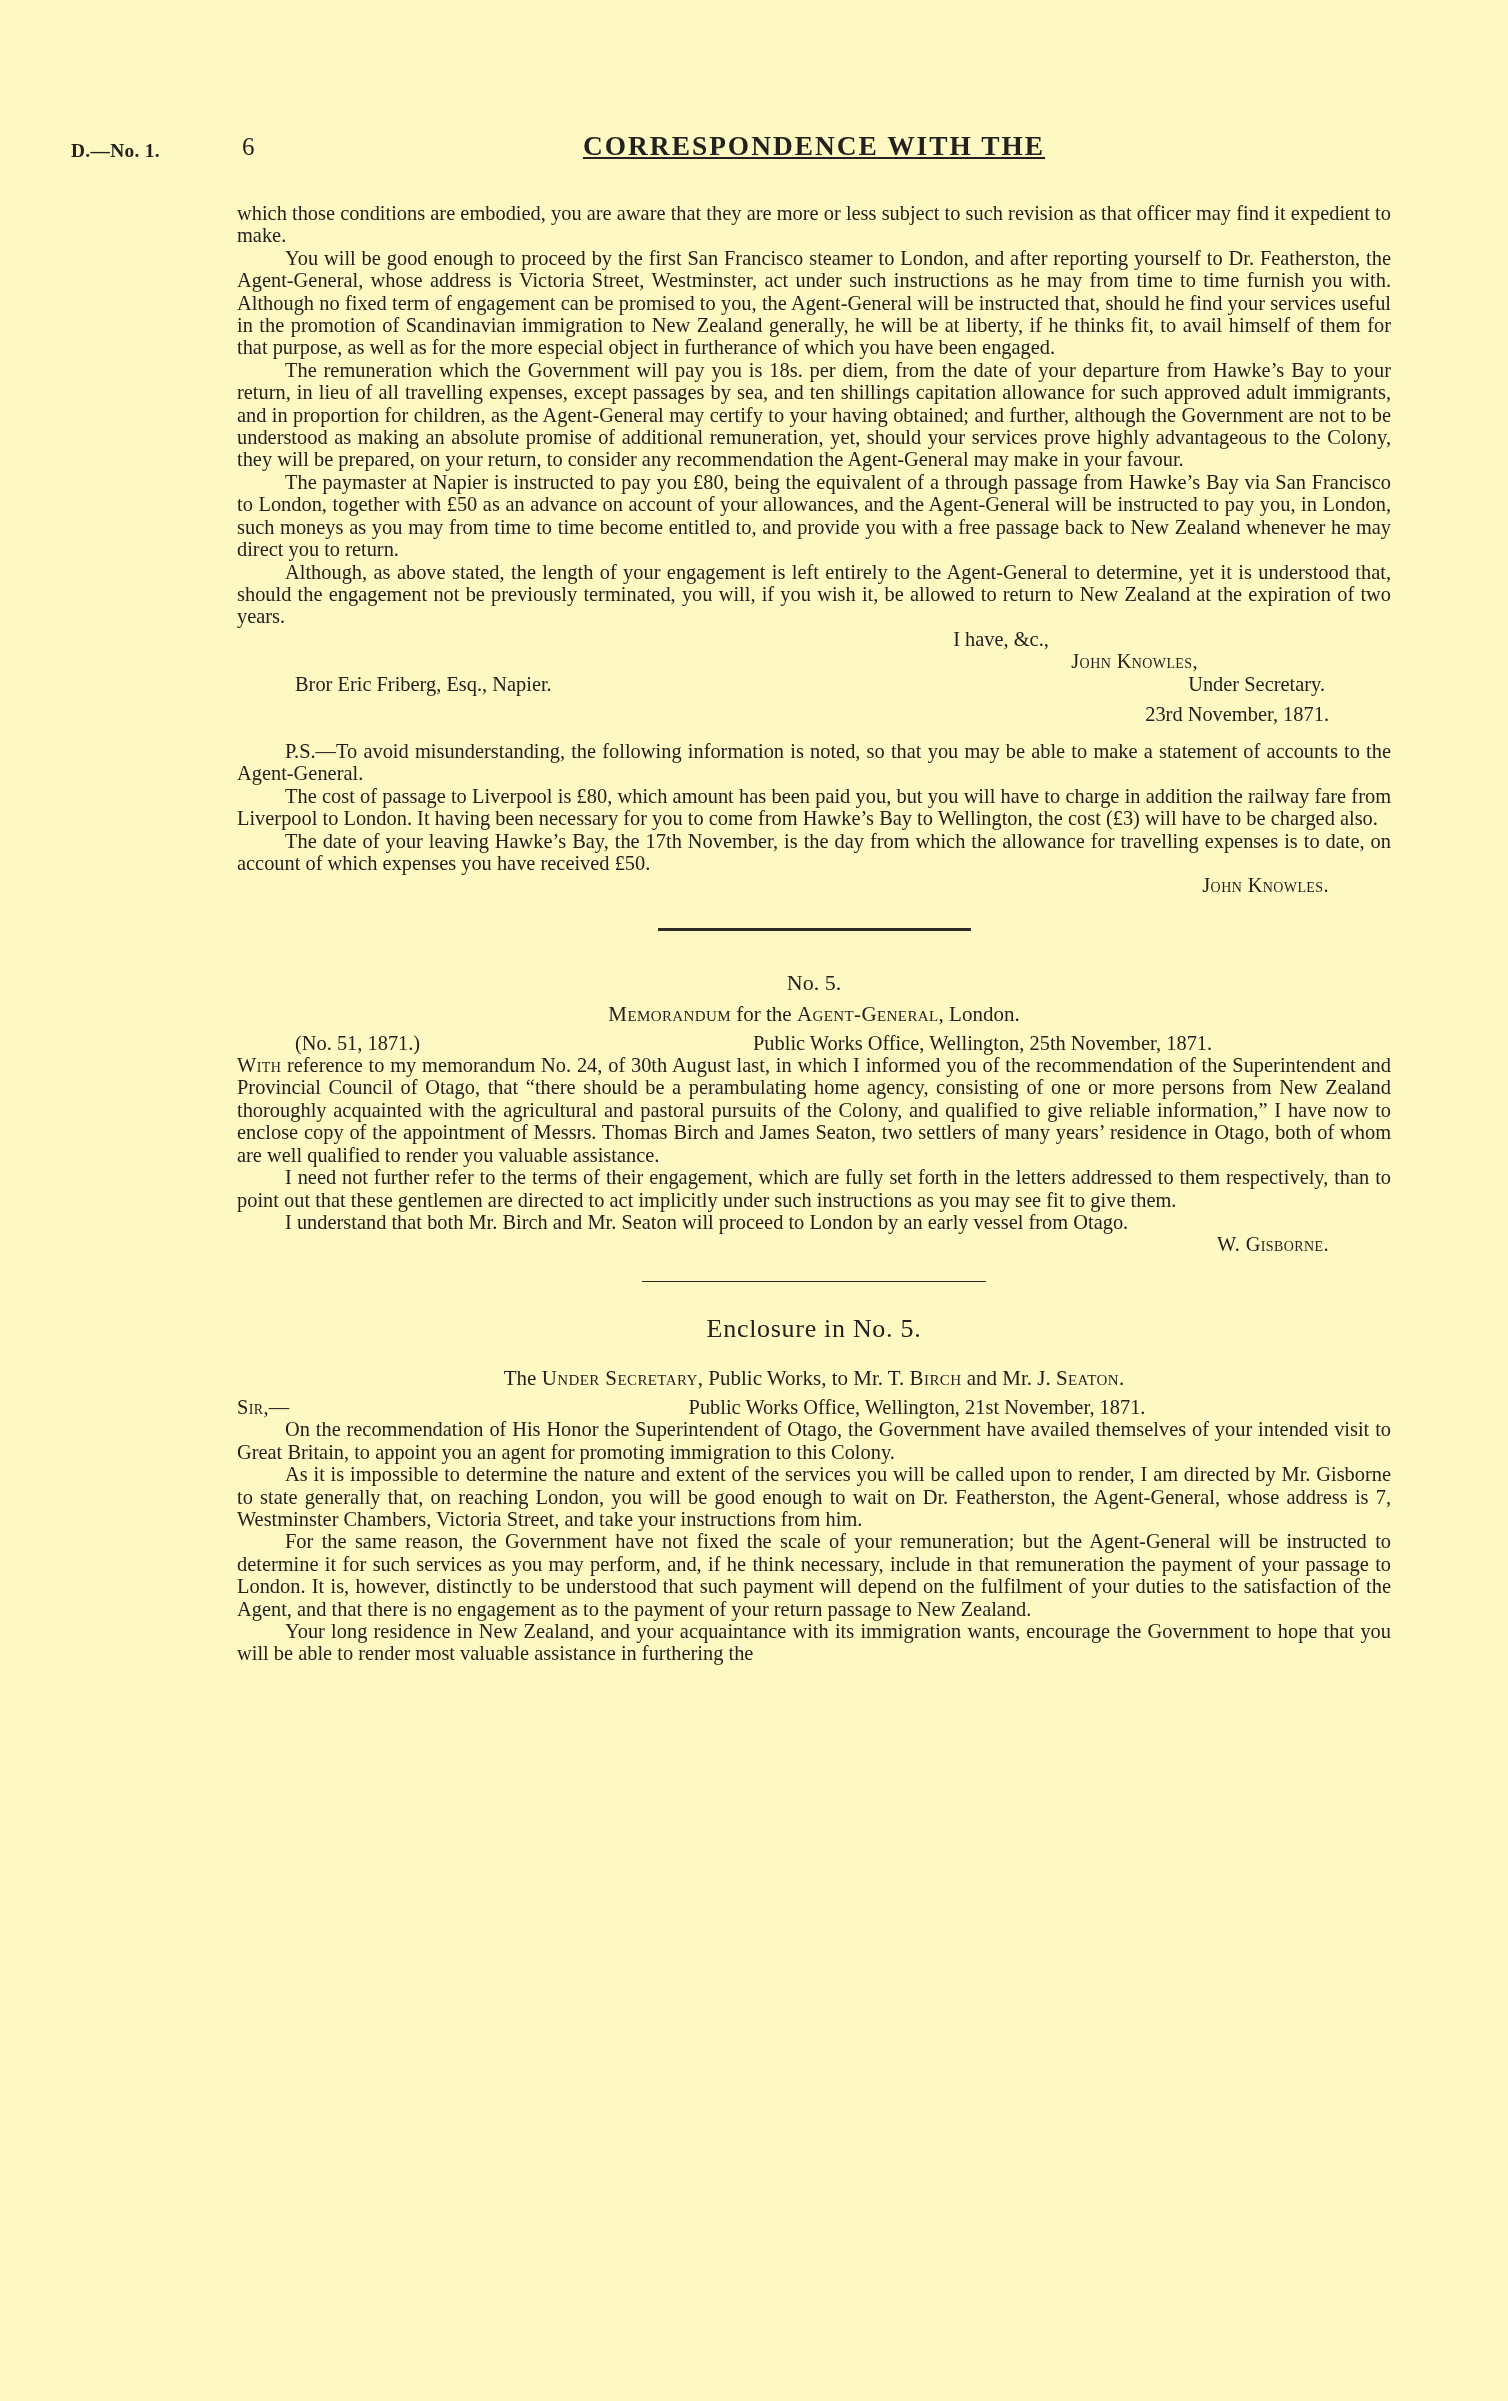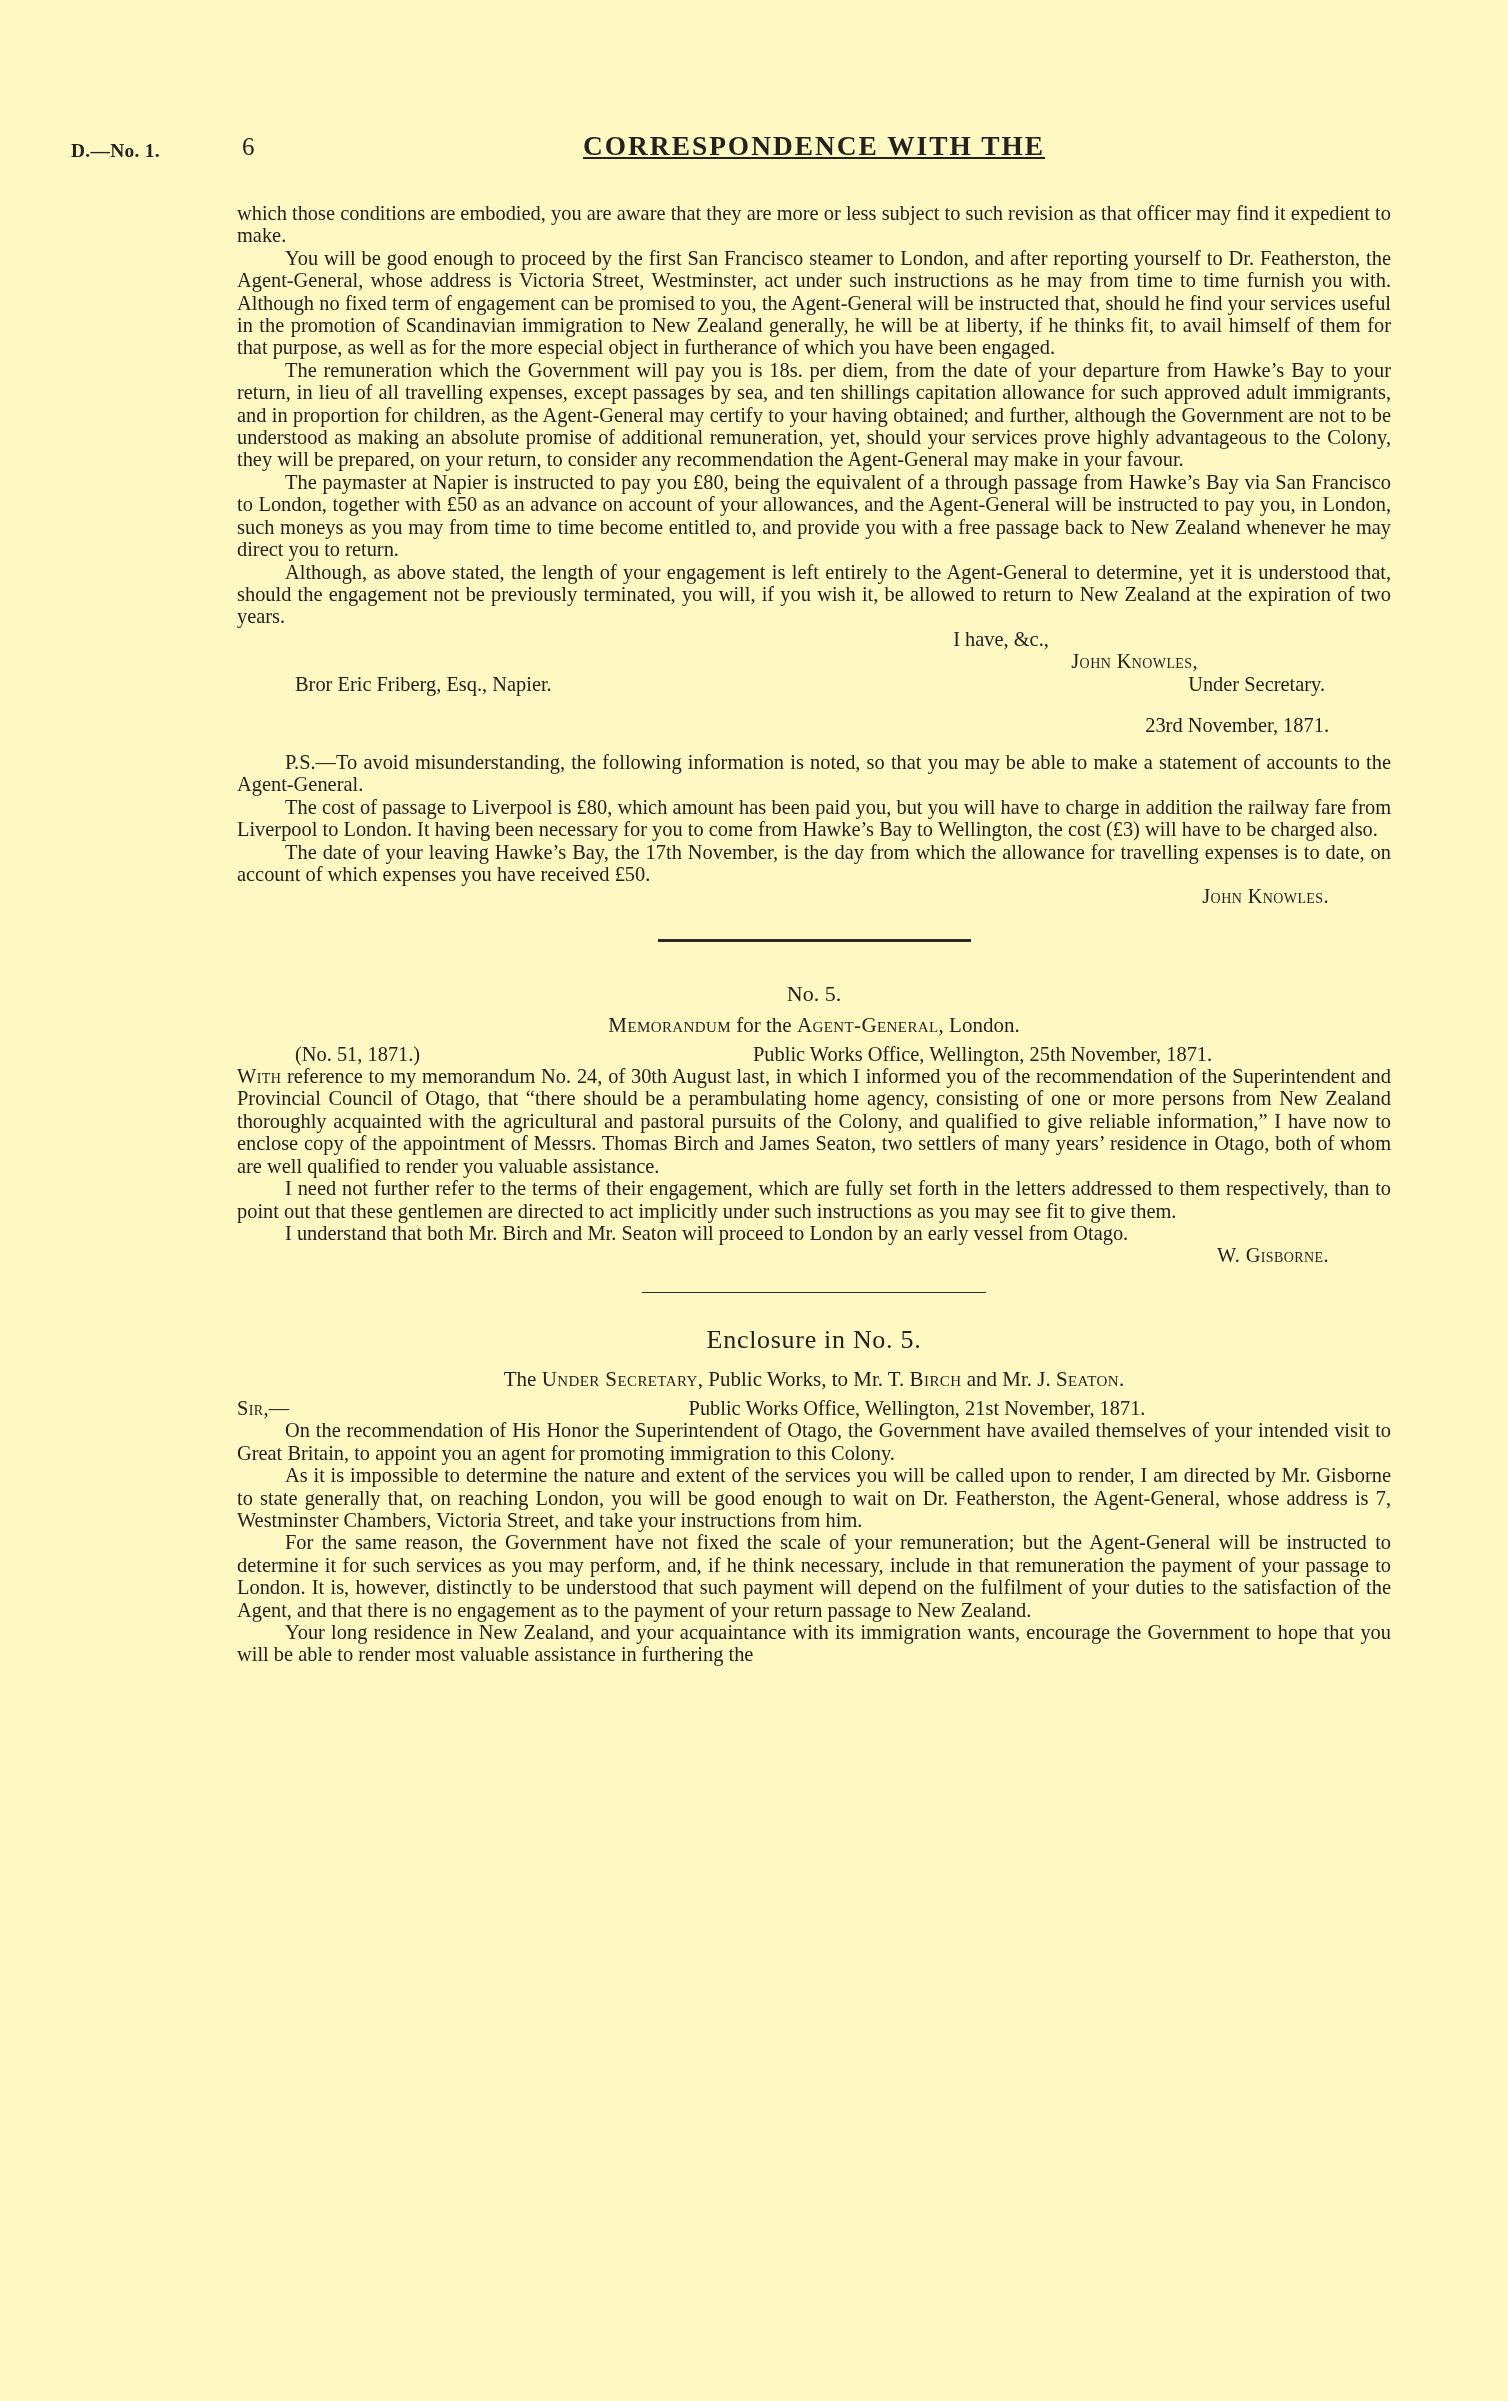--- a/index.html
+++ b/index.html
@@ -46,40 +46,40 @@
   .sc { font-variant: small-caps; letter-spacing: 0.4px; }
   .italic { }
 
   .valediction { text-align: center; padding-left: 374px; }
   .sig-name { text-align: right; padding-right: 193px; }
   .sig-row {
     display: flex; justify-content: space-between;
     padding-left: 58px; padding-right: 66px;
   }
 
-  .ps-date { text-align: right; padding-right: 62px; margin-top: 19px; margin-bottom: 14.7px; }
+  .ps-date { text-align: right; padding-right: 62px; margin-top: 8px; margin-bottom: 14.7px; }
   .ps-sig { text-align: right; padding-right: 62px; }
   .sig-right { text-align: right; padding-right: 62px; }
 
   .divider {
     height: 3.3px; background: #2c2a26;
     width: 313px; margin: 31px auto 0 auto;
   }
   .divider.thin { height: 1.3px; width: 344px; margin-top: 25.4px; }
 
   .section-no { text-align: center; font-size: 22px; margin-top: 41px; }
   .memo-title { text-align: center; font-size: 21px; margin-top: 8px; }
 
   .ref-line { display: flex; margin-top: 6.7px; }
   .ref { padding-left: 58px; white-space: nowrap; }
   .salutation { white-space: nowrap; }
   .dateline { flex: 1; text-align: center; padding-left: 154px; white-space: nowrap; }
 
   .enc-heading { text-align: center; font-size: 26px; margin-top: 36px; letter-spacing: 0.7px; }
-  .enc-title { text-align: center; font-size: 21px; margin-top: 16px; }
+  .enc-title { text-align: center; font-size: 21px; margin-top: 26px; }
 </style>
 </head>
 <body>
 
 <div class="page">
 
   <header class="page-header">
     <span class="doc-ref">D.—No. 1.</span>
     <span class="page-num">6</span>
     <div class="running-title">CORRESPONDENCE WITH THE</div>

